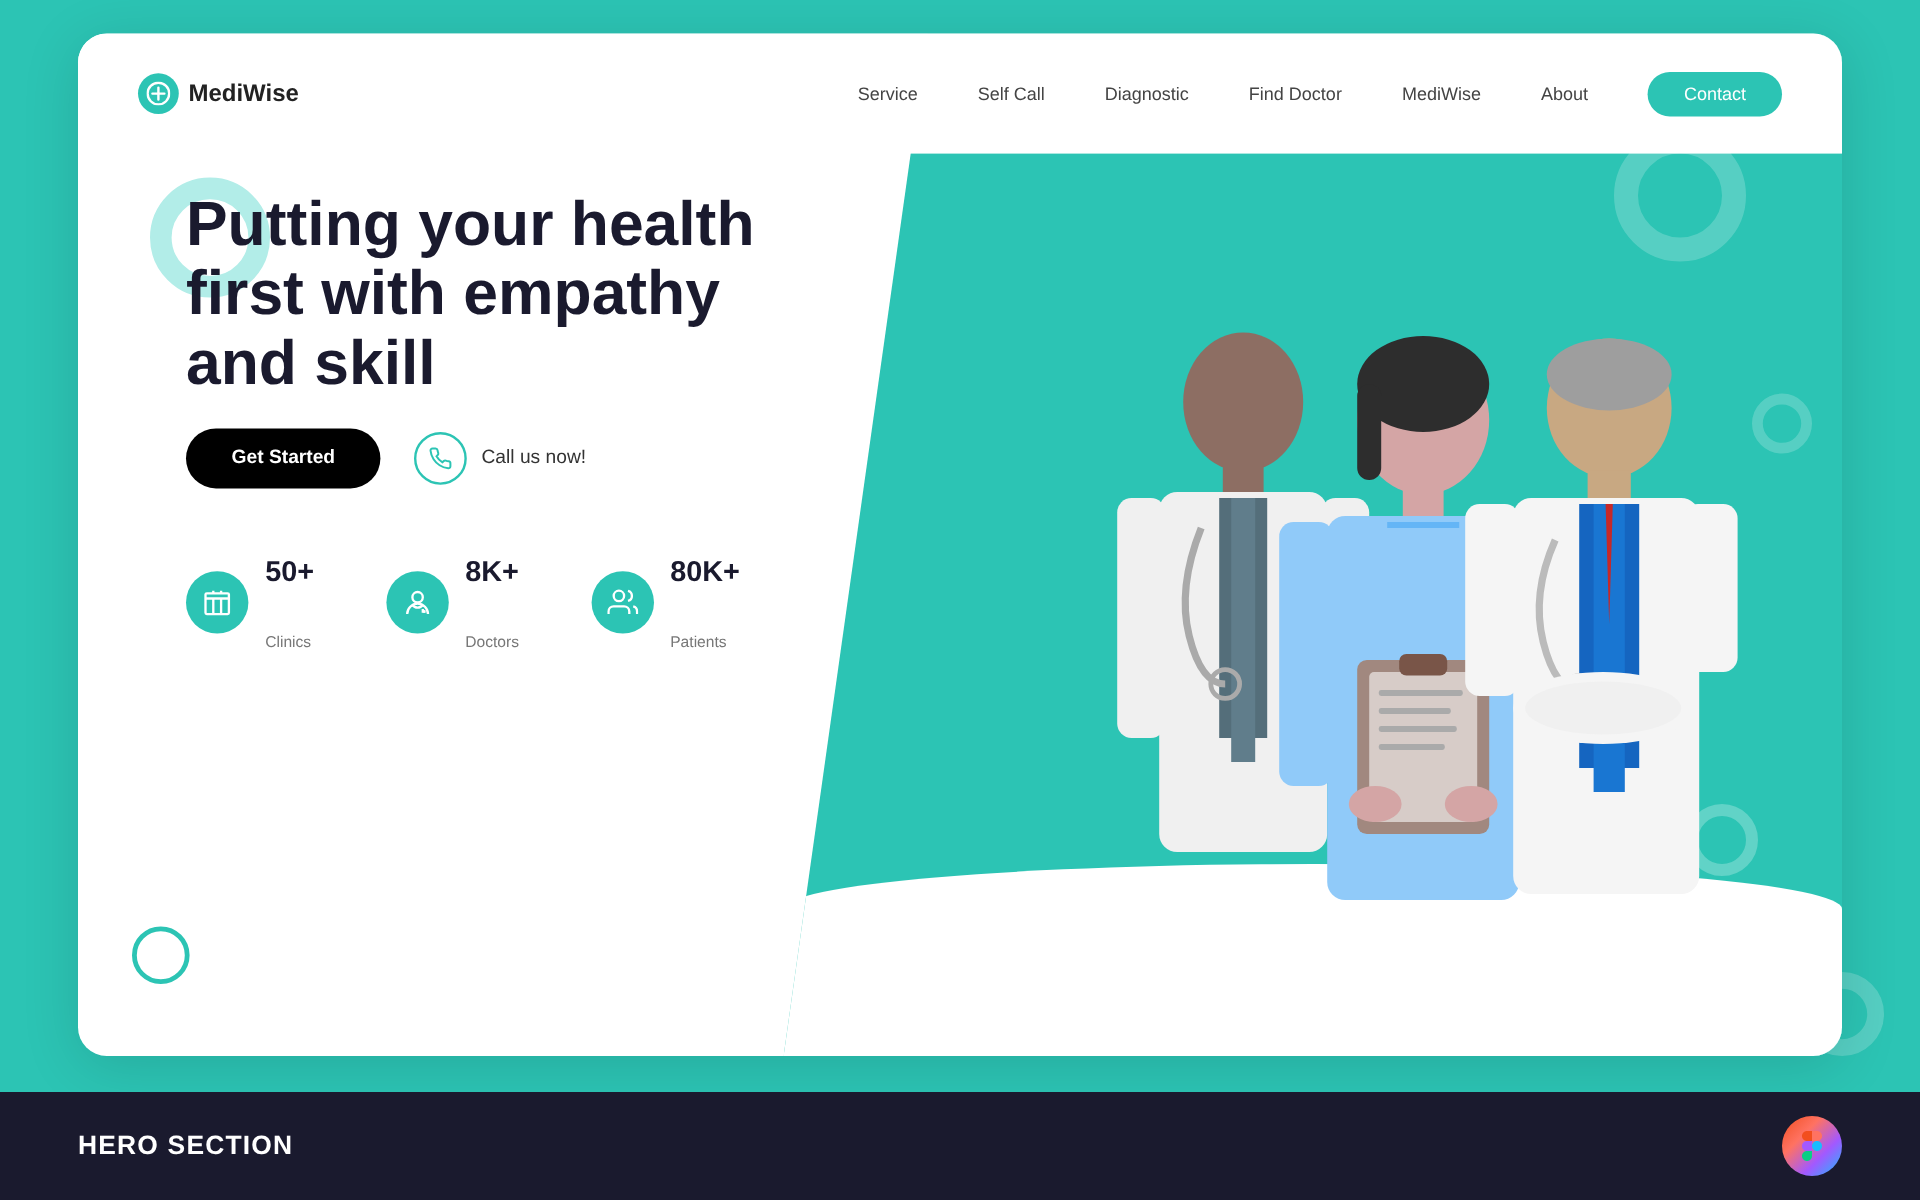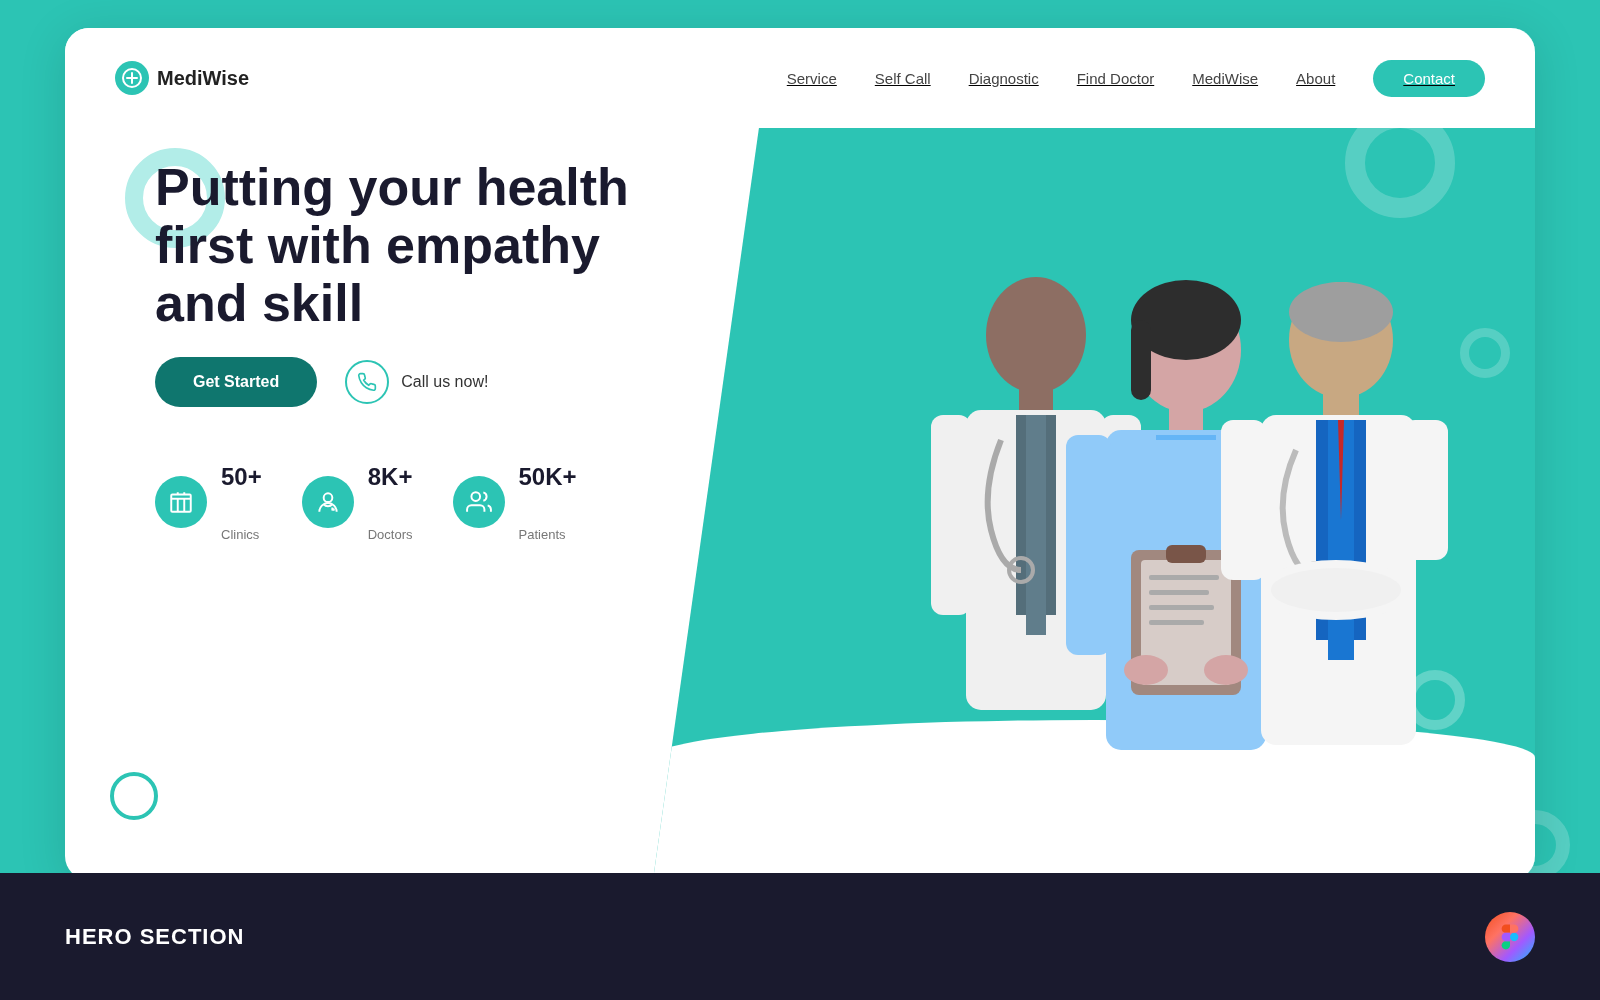--- a/index.html
+++ b/index.html
@@ -122,23 +122,22 @@
     }
     .logo-text {
       font-size: 20px;
       font-weight: 700;
       color: #222;
     }
 
     .nav-links {
       display: flex;
       align-items: center;
-      gap: 38px;
+      gap: 50px;
       margin-left: auto;
-      text-decoration: underline;
     }
     .nav-link {
       font-size: 15px;
       color: #444;
       text-decoration: none;
       cursor: pointer;
       font-weight: 400;
     }
     .nav-contact-btn {
       background: #2cc4b4;
@@ -177,21 +176,21 @@
     }
 
     .hero-buttons {
       display: flex;
       align-items: center;
       gap: 28px;
       margin-bottom: 56px;
     }
 
     .btn-get-started {
-      background: #0f766e;
+      background: #000000;
       color: white;
       border: none;
       border-radius: 30px;
       padding: 16px 38px;
       font-size: 16px;
       font-weight: 600;
       cursor: pointer;
     }
 
     .btn-call {
@@ -214,21 +213,21 @@
       font-size: 16px;
       color: #333;
       font-weight: 500;
       text-align: right;
     }
 
     
     .stats-row {
       display: flex;
       align-items: center;
-      gap: 40px;
+      gap: 60px;
     }
 
     .stat-item {
       display: flex;
       align-items: center;
       gap: 14px;
     }
     .stat-icon-wrap {
       width: 52px; height: 52px;
       border-radius: 50%;
@@ -248,21 +247,21 @@
       color: #777;
       margin-top: 36px;
     }
 
     
     .bottom-bar {
       position: absolute;
       bottom: 0;
       left: 0;
       right: 0;
-      height: 127px;
+      height: 90px;
       background: #1a1a2e;
       display: flex;
       align-items: center;
       padding: 0 65px;
       z-index: 20;
     }
     .bottom-bar-title {
       font-size: 22px;
       font-weight: 800;
       color: white;
@@ -474,21 +473,21 @@
         <div class="stat-item">
           <div class="stat-icon-wrap">
             <svg width="26" height="26" viewBox="0 0 24 24" fill="none" stroke="white" stroke-width="1.8">
               <path d="M17 21v-2a4 4 0 00-4-4H5a4 4 0 00-4 4v2"></path>
               <circle cx="9" cy="7" r="4"></circle>
               <path d="M23 21v-2a4 4 0 00-3-3.87"></path>
               <path d="M16 3.13a4 4 0 010 7.75"></path>
             </svg>
           </div>
           <div class="stat-info">
-            <div class="stat-number">50K+</div>
+            <div class="stat-number">80K+</div>
             <div class="stat-label">Patients</div>
           </div>
         </div>
       </div>
     </div>
 
   </div>
 
   <div class="bottom-bar">
     <span class="bottom-bar-title">HERO SECTION</span>

